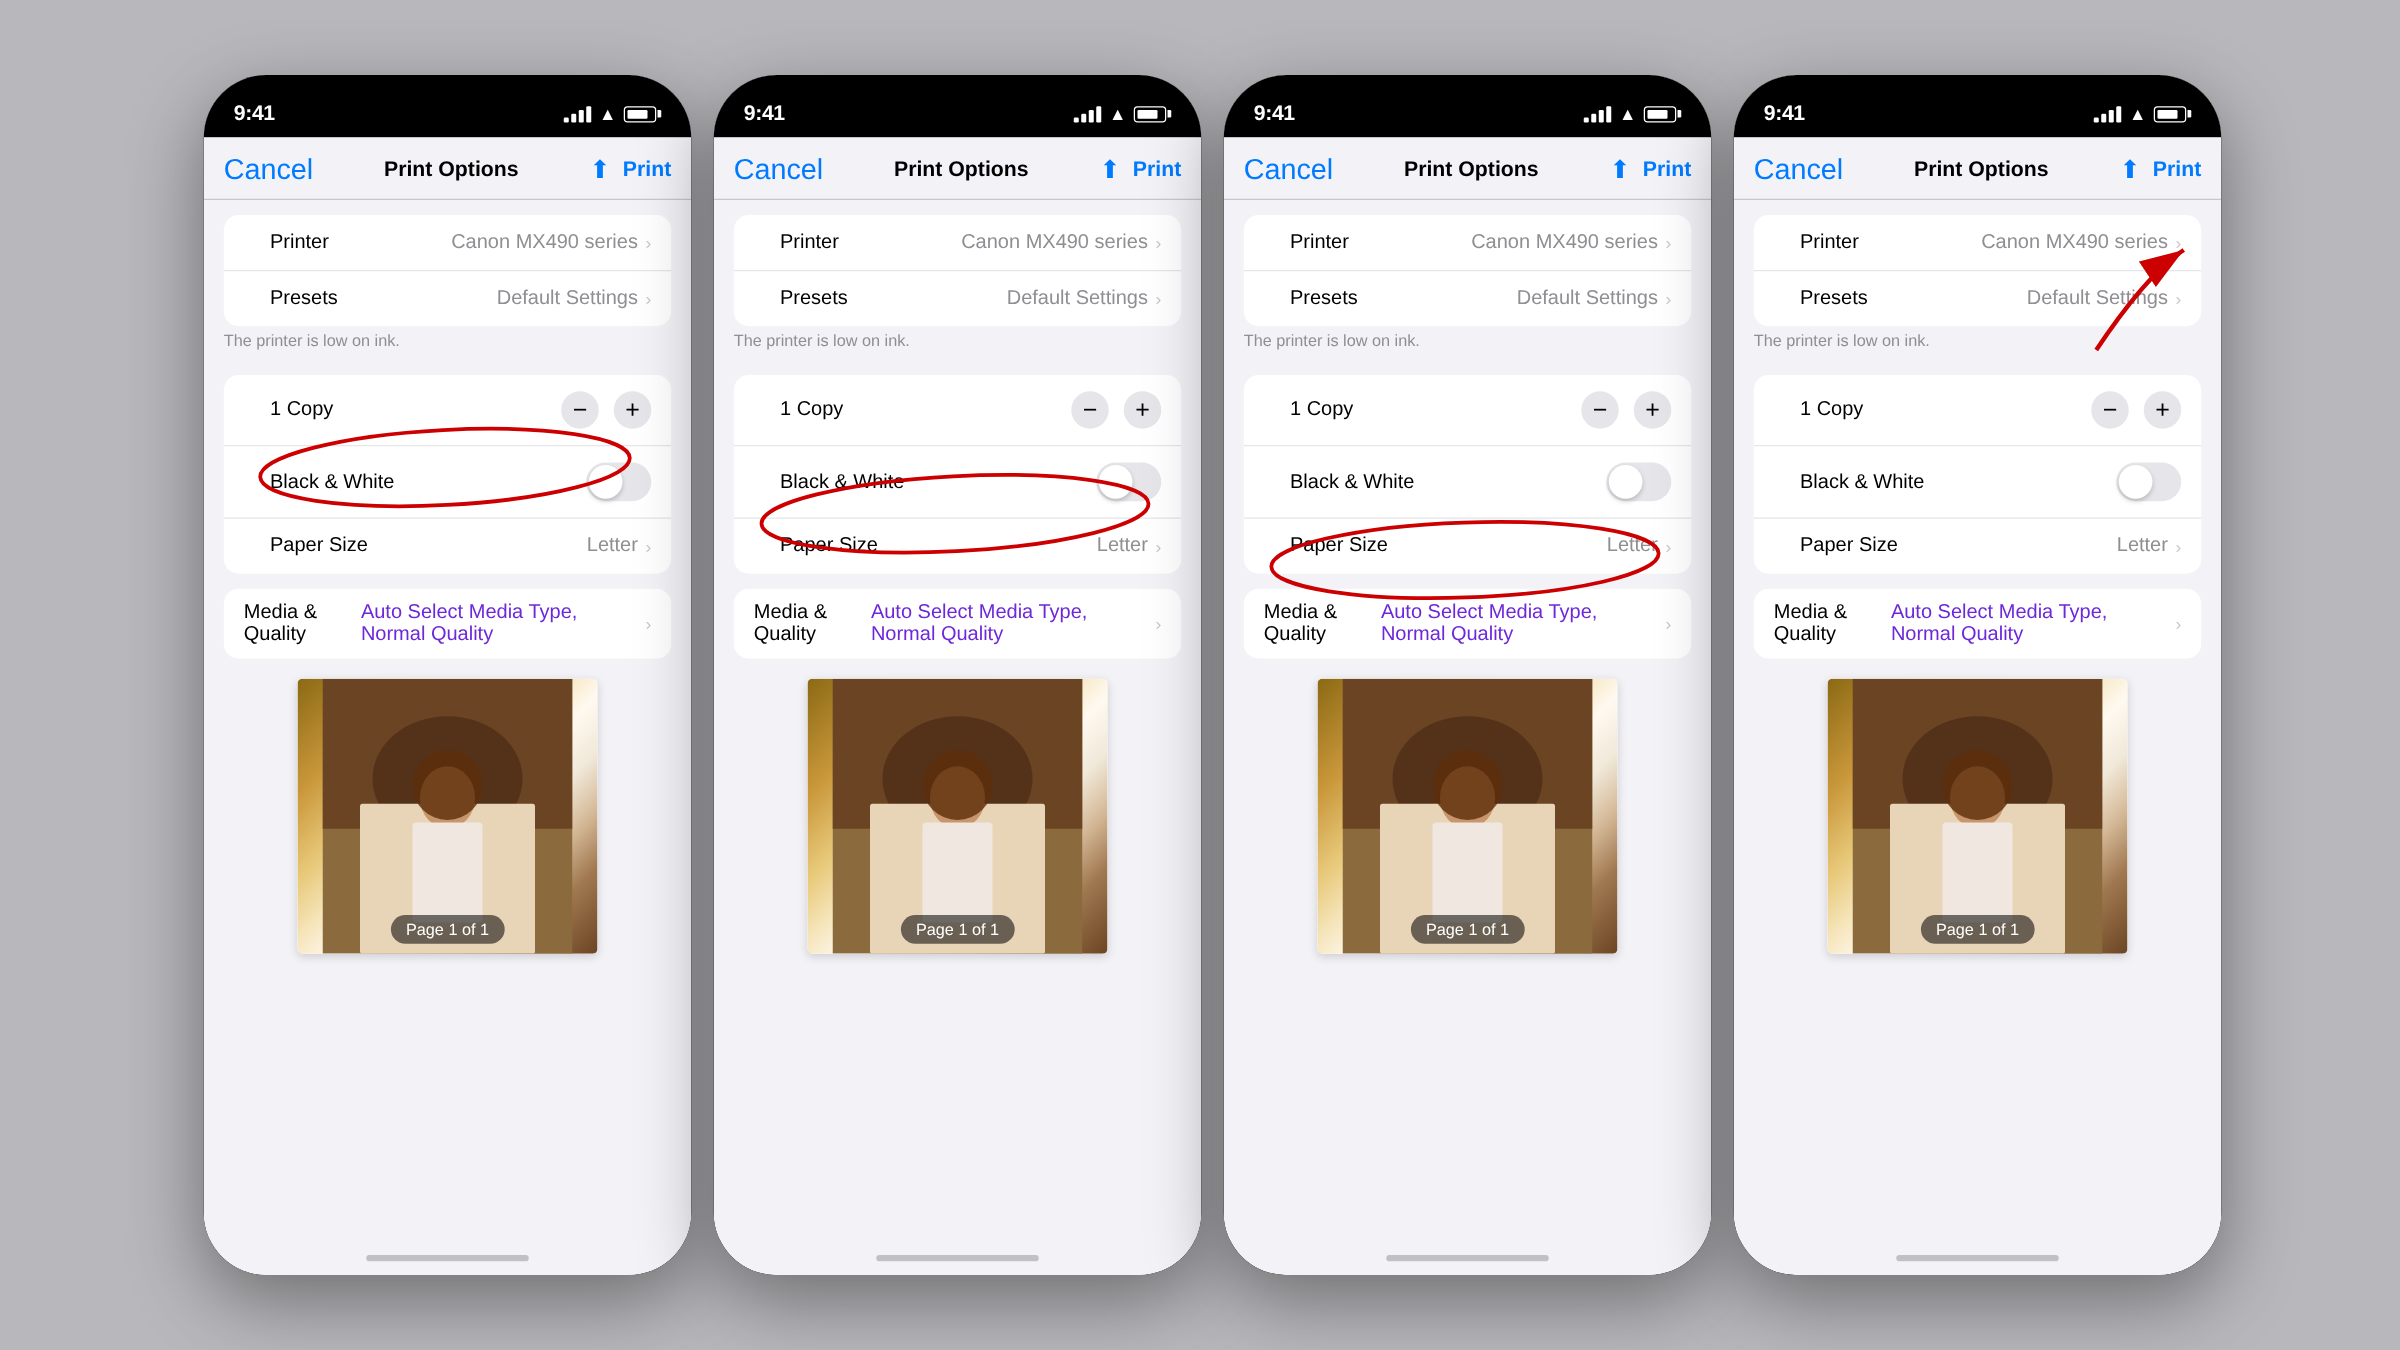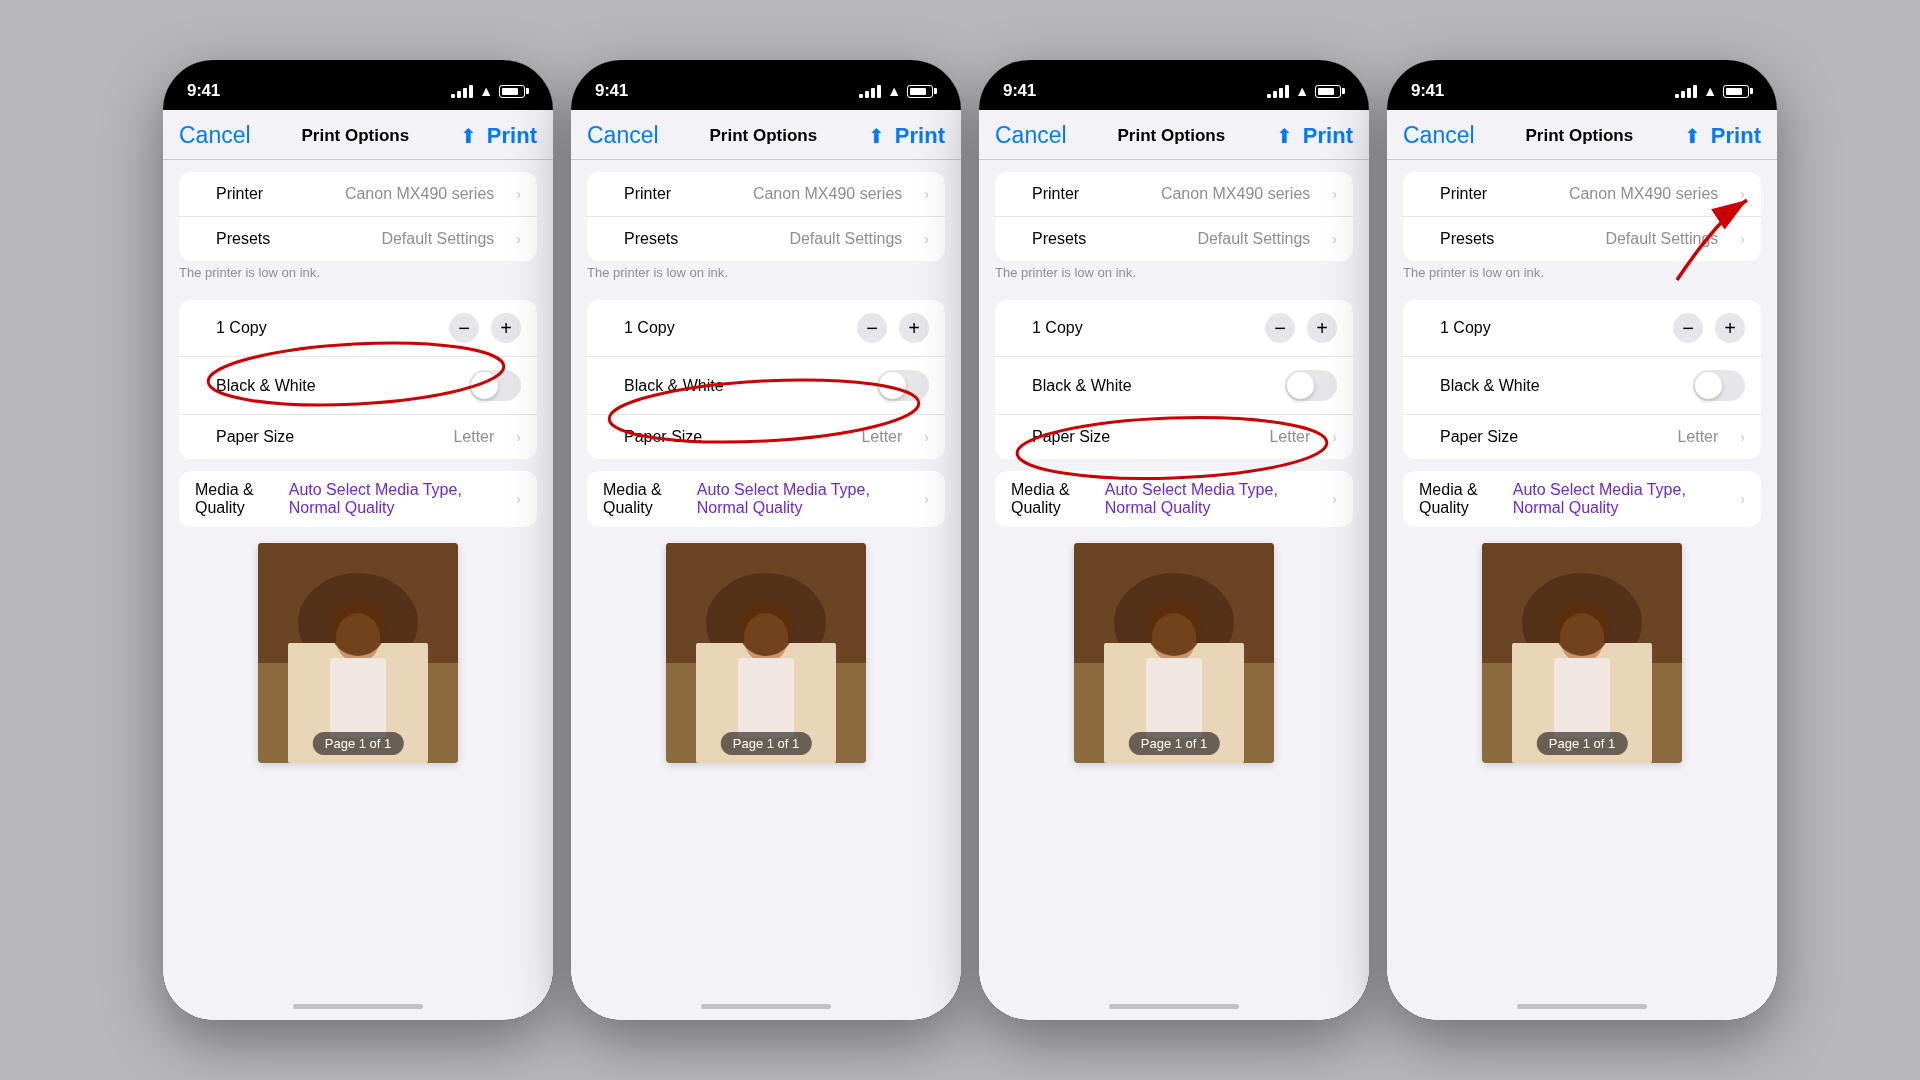--- a/index.html
+++ b/index.html
@@ -128,21 +128,21 @@
       display: flex;
       align-items: center;
       gap: 10px;
     }
     .nav-share-icon {
       color: #007aff;
       font-size: 20px;
     }
     .nav-print {
       color: #007aff;
-      font-size: 22px;
+      font-size: 17px;
       font-weight: 600;
       cursor: pointer;
     }
     .options-section {
       background: #fff;
       margin: 12px 16px 0;
       border-radius: 12px;
       overflow: hidden;
     }
     .options-row {
@@ -158,21 +158,21 @@
     }
     .row-label {
       font-size: 16px;
       color: #000;
       font-weight: 400;
       margin-left: 21px;
     }
     .row-value {
       display: flex;
       align-items: center;
-      gap: 22px;
+      gap: 6px;
       color: #8e8e93;
       font-size: 16px;
     }
     .row-chevron {
       color: #c7c7cc;
       font-size: 14px;
     }
     .copy-controls {
       display: flex;
       align-items: center;
@@ -243,21 +243,21 @@
     }
     .preview-area {
       flex: 1;
       display: flex;
       align-items: flex-start;
       justify-content: center;
       padding: 16px;
       background: #f2f2f7;
     }
     .print-preview {
-      width: 200px;
+      width: 240px;
       height: 220px;
       background: #fff;
       border-radius: 4px;
       box-shadow: 0 2px 8px rgba(0,0,0,0.15);
       overflow: hidden;
       position: relative;
     }
     .preview-img {
       width: 100%;
       height: 100%;

